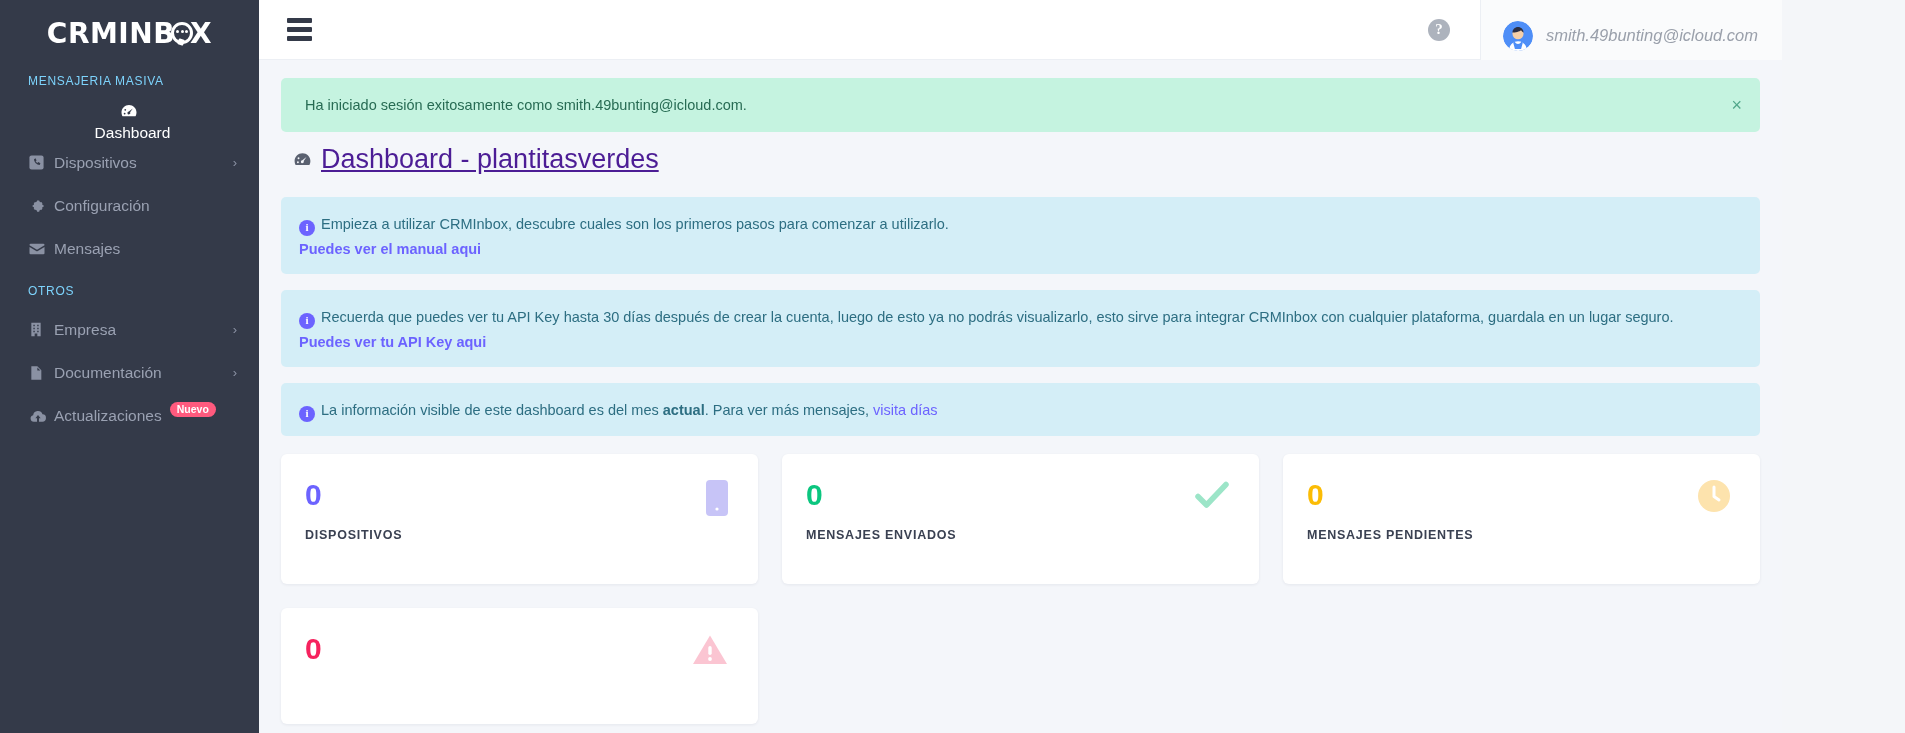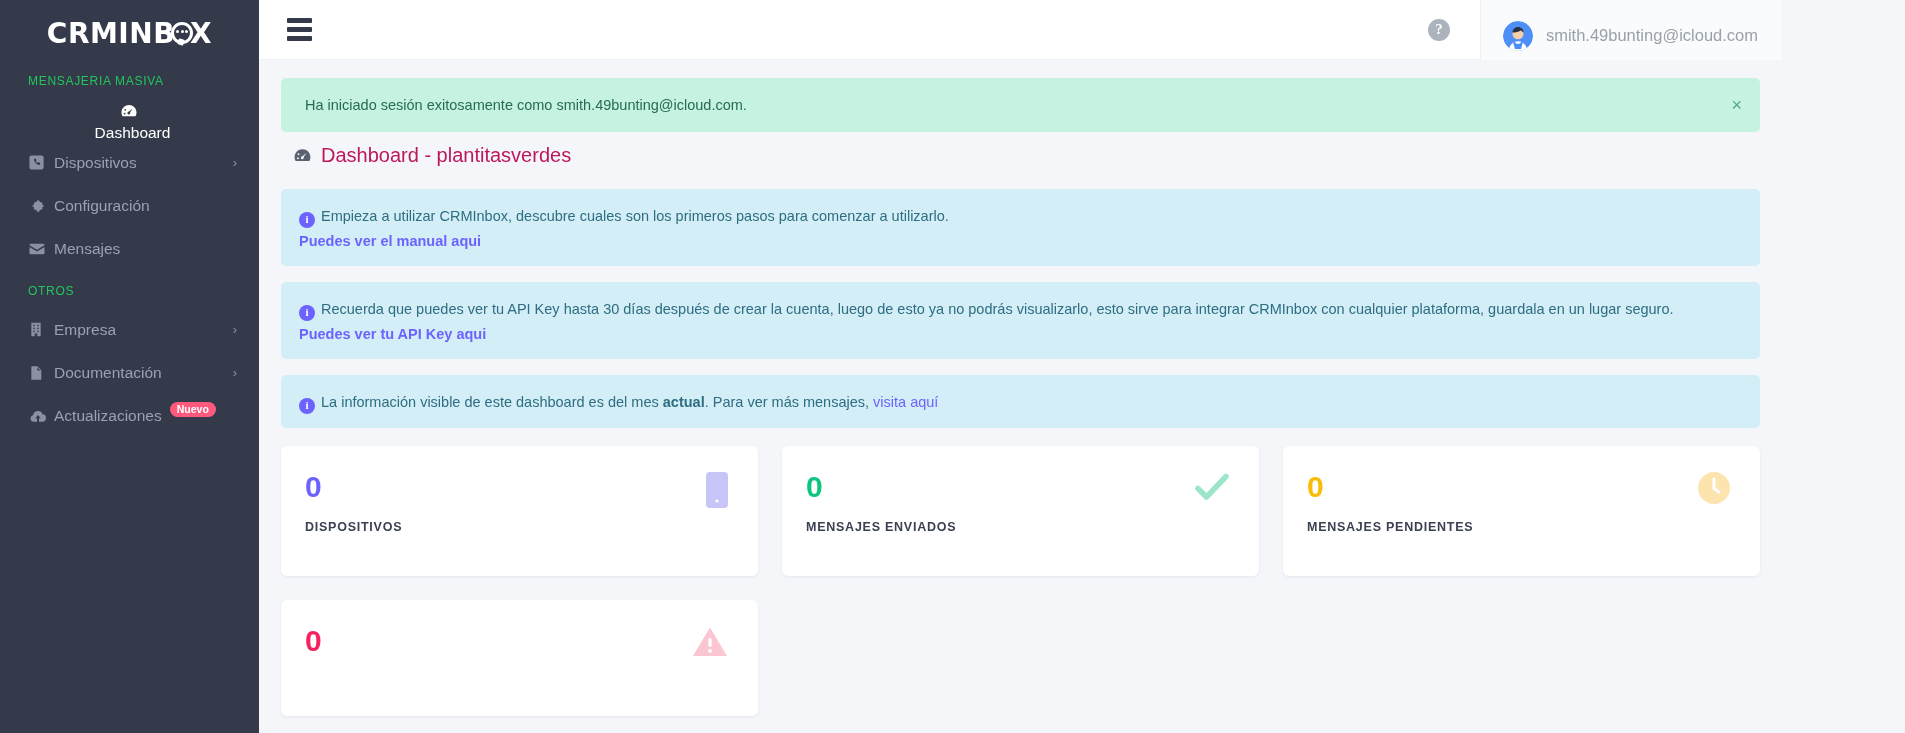--- a/index.html
+++ b/index.html
@@ -62,21 +62,21 @@
     width:12px; height:3px;
     display:flex; justify-content:space-between;
   }
   .brand-bubble .dots i{
     width:3px;height:3px;border-radius:50%;background:#fff;display:block;
   }
 
   .nav-section-title {
     font-size: 12px;
     letter-spacing: 0.7px;
-    color: #22c55e;
+    color: #7dd3fc;
     padding: 14px 16px 10px 28px;
     text-transform: uppercase;
   }
   .nav-item {
     display: flex;
     align-items: center;
     height: 43px;
     padding: 0 22px 0 28px;
     color: #9aa1b2;
     font-size: 15.5px;
@@ -144,20 +144,21 @@
     font-family: "Liberation Serif", serif;
   }
   .user-box {
     height: 60px;
     display: flex;
     align-items: center;
     padding: 12px 24px 0 22px;
     border-left: 1px solid #eceff4;
     background: #fafbfc;
     cursor: pointer;
+    font-style: italic;
   }
   .avatar { width: 30px; height: 30px; border-radius: 50%; margin-right: 13px; flex: 0 0 30px; }
   .user-email { color: #9aa0ab; font-size: 16.5px; white-space: nowrap; }
 
   
   .content {
     flex: 1 1 auto;
     overflow: hidden;
     padding: 18px 22px 0 22px;
   }
@@ -207,26 +208,27 @@
     color: #6c63ff;
     text-decoration: none;
     font-weight: 600;
     cursor: pointer;
   }
   .alert-link-inline { color: #6c63ff; text-decoration: none; cursor: pointer; }
   .alert-line2 { display: block; margin-top: 2px; }
   .alert-strong { font-weight: bold; }
 
   .page-title {
-    font-size: 20px;
-    color: #be185d;
+    font-size: 27px;
+    color: #4c1d95;
     display: flex;
     align-items: center;
     margin: 4px 0 22px 12px;
     font-weight: normal;
+    text-decoration: underline;
   }
   .page-title .ico { margin-right: 9px; display: inline-flex; color: #5a6170; }
 
   
   .cards {
     display: flex;
     flex-wrap: wrap;
     gap: 0 24px;
     margin-top: 18px;
   }
@@ -396,21 +398,21 @@
         <span class="info-badge">i</span><span>Empieza a utilizar CRMInbox, descubre cuales son los primeros pasos para comenzar a utilizarlo.</span>
         <a class="alert-link alert-line2">Puedes ver el manual aqui</a>
       </div>
 
       <div class="alert alert-info">
         <span class="info-badge">i</span><span>Recuerda que puedes ver tu API Key hasta 30 días después de crear la cuenta, luego de esto ya no podrás visualizarlo, esto sirve para integrar CRMInbox con cualquier plataforma, guardala en un lugar seguro.</span>
         <a class="alert-link alert-line2">Puedes ver tu API Key aqui</a>
       </div>
 
       <div class="alert alert-info">
-        <span class="info-badge">i</span><span>La información visible de este dashboard es del mes </span><strong class="alert-strong">actual</strong><span>. Para ver más mensajes, </span><a class="alert-link-inline">visita aquí</a>
+        <span class="info-badge">i</span><span>La información visible de este dashboard es del mes </span><strong class="alert-strong">actual</strong><span>. Para ver más mensajes, </span><a class="alert-link-inline">visita días</a>
       </div>
 
       <div class="cards">
 
         <div class="card tall">
           <div class="card-value" style="color:#6c63ff">0</div>
           <div class="card-label">DISPOSITIVOS</div>
           <div class="card-icon">
             <svg width="22" height="36" viewBox="0 0 22 36">
                 <rect x="0" y="0" width="22" height="36" rx="4" fill="#c7c4f7"></rect>

